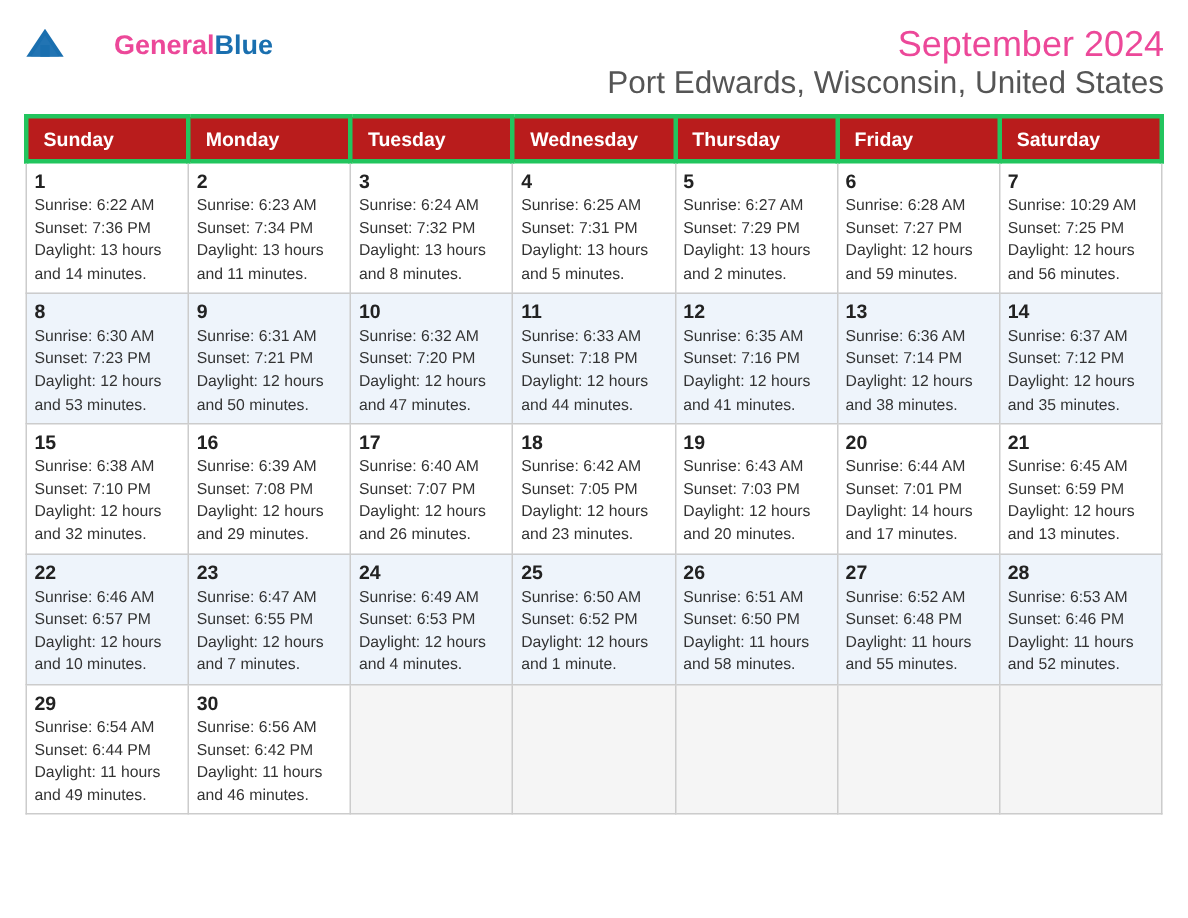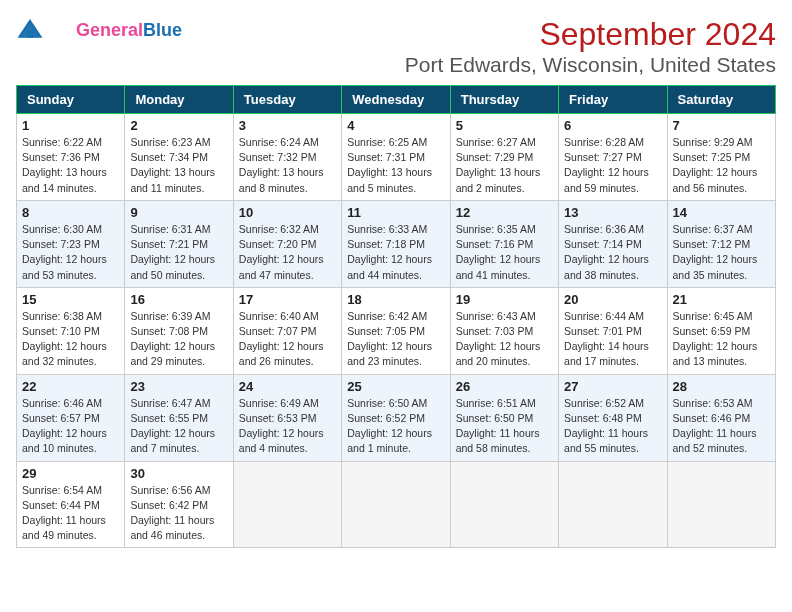--- a/index.html
+++ b/index.html
@@ -22,41 +22,41 @@
       gap: 4px;
     }
     .logo-icon {
       width: 28px;
       height: 28px;
     }
     .title-section {
       text-align: right;
     }
     .month-title {
-      font-size: 32px;
-      color: #b91c1c;
+      font-size: 24px;
+      color: #ec4899;
       font-weight: normal;
     }
     .location {
       font-size: 21px;
       color: #555;
     }
     table {
       width: 100%;
       border-collapse: collapse;
       table-layout: fixed;
     }
     th {
-      background-color: #0c4a6e;
+      background-color: #b91c1c;
       color: #fff;
       font-size: 13px;
       font-weight: bold;
       padding: 6px 10px;
       text-align: left;
-      border: 1px solid #22c55e;
+      border: 3px solid #22c55e;
     }
     td {
       border: 1px solid #ccc;
       vertical-align: top;
       padding: 4px 5px;
       font-size: 10.5px;
       color: #333;
       height: 80px;
       background: #fff;
     }
@@ -161,21 +161,21 @@
         <span class="day-num">6</span>
         <div class="day-info">
           <span>Sunrise: 6:28 AM</span><br>
           <span>Sunset: 7:27 PM</span><br>
           <span>Daylight: 12 hours and 59 minutes.</span>
         </div>
       </td>
         <td>
         <span class="day-num">7</span>
         <div class="day-info">
-          <span>Sunrise: 9:29 AM</span><br>
+          <span>Sunrise: 10:29 AM</span><br>
           <span>Sunset: 7:25 PM</span><br>
           <span>Daylight: 12 hours and 56 minutes.</span>
         </div>
       </td>
       </tr>
       <tr>
         <td>
         <span class="day-num">8</span>
         <div class="day-info">
           <span>Sunrise: 6:30 AM</span><br>

